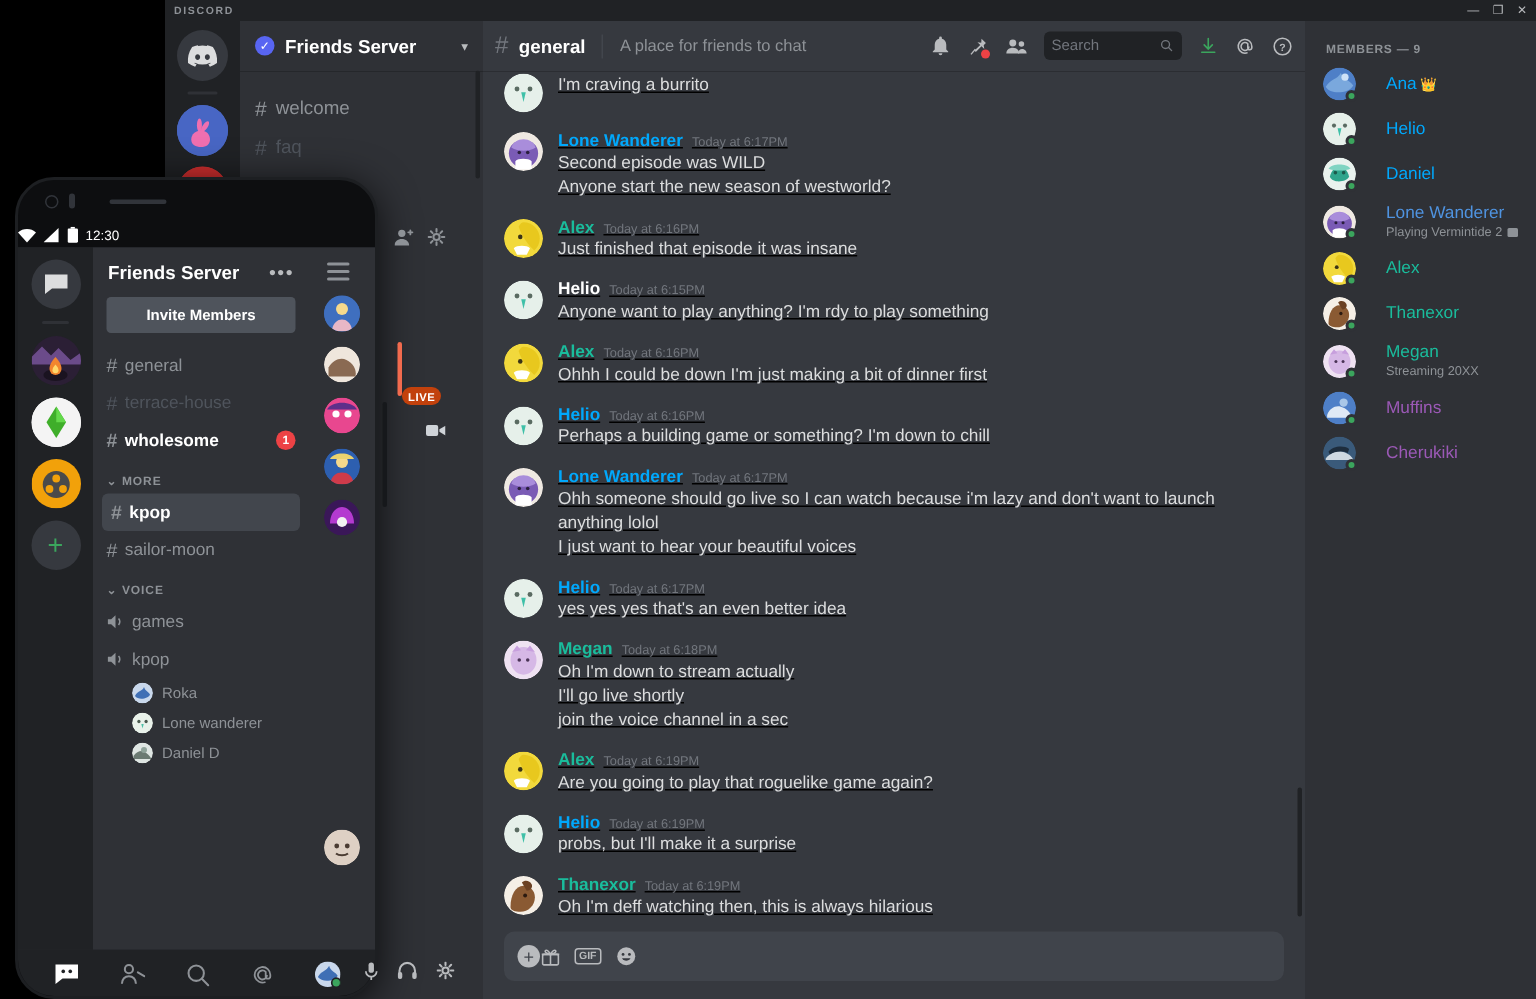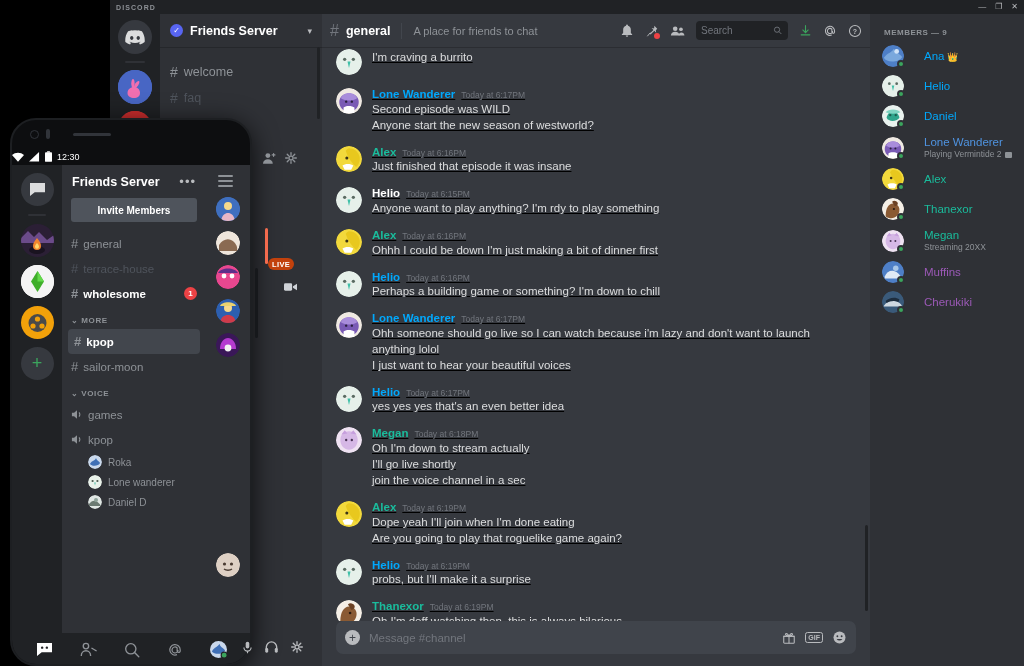--- a/index.html
+++ b/index.html
@@ -496,21 +496,20 @@
                   <path fill="#e8c81e" d="M12 2c5.5 0 10 4.5 10 10 0 3-1.3 5.6-3.4 7.4C15 16 11 11 9 4.6 10 2.9 11 2 12 2z"></path>
                   <circle cx="10" cy="11" r="1.4" fill="#3b3416"></circle>
                   <path fill="#fff" d="M6 18c2-2 8-2 10 0l-2 4H8z"></path>
                 </svg>
               </div>
               <div class="mbody">
                 <div class="mhead">
                   <span class="mname" style="color: rgb(26, 188, 156);">Alex</span>
                   <span class="mtime">Today at 6:19PM</span>
                 </div>
-                <div class="mline">Dope yeah I'll join when I'm done eating</div>
                 <div class="mline">Are you going to play that roguelike game again?</div>
               </div>
             </div>
             <div class="msg">
               <div class="av">
                 <svg width="26" height="26" viewBox="0 0 24 24">
                   <circle cx="12" cy="12" r="12" fill="#e6f0ea"></circle>
                   <circle cx="8" cy="9.5" r="1.5" fill="#5a6b62"></circle>
                   <circle cx="16" cy="9.5" r="1.5" fill="#5a6b62"></circle>
                   <path fill="#3fc0a8" d="M10.6 11.5h2.8L12 17.5z"></path>
@@ -539,21 +538,20 @@
                   <span class="mtime">Today at 6:19PM</span>
                 </div>
                 <div class="mline">Oh I'm deff watching then, this is always hilarious</div>
               </div>
             </div>
           </div>
 
         <div class="composer">
           <div class="cbox">
             <div class="plus">+</div>
-            <div class="cplace">Message #channel</div>
             <div class="cicons">
               <span class="ic">
                 <svg width="14" height="14" viewBox="0 0 24 24">
                     <rect x="3" y="9" width="18" height="12" rx="1.5" fill="none" stroke="#b9bbbe" stroke-width="1.8"></rect>
                     <path stroke="#b9bbbe" stroke-width="1.8" d="M2 9h20M12 9v12"></path>
                     <path fill="none" stroke="#b9bbbe" stroke-width="1.8" d="M12 9S9 3 6.5 4.5 9.5 9 12 9zM12 9s3-6 5.5-4.5S14.5 9 12 9z"></path>
                   </svg>
               </span>
               <span class="gifbadge">GIF</span>
               <span class="ic">

